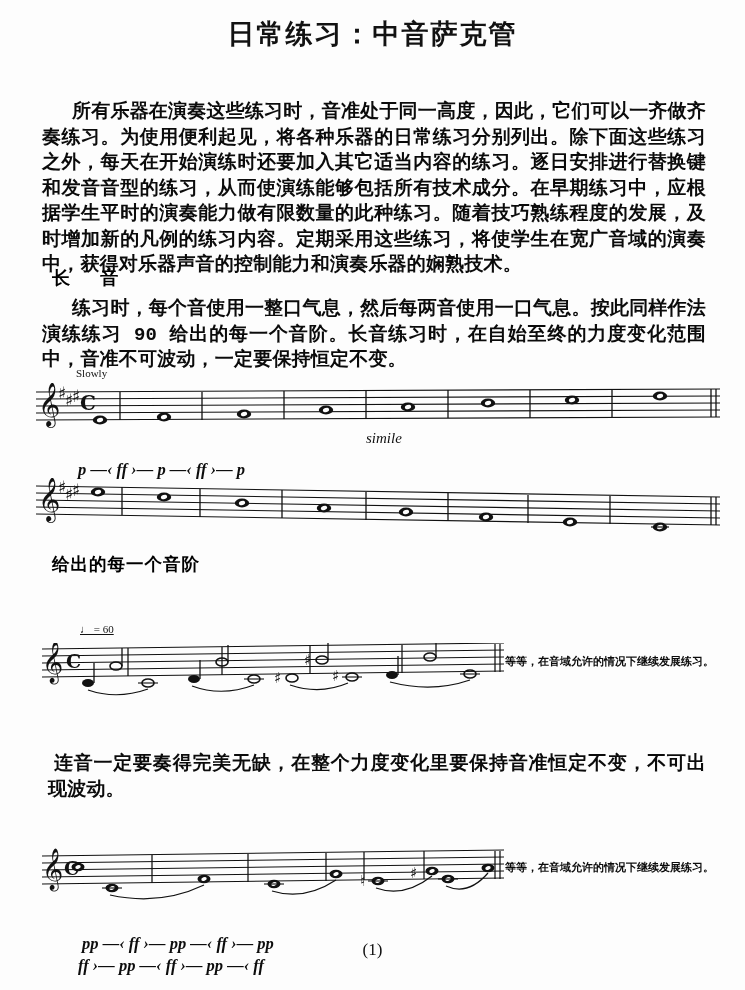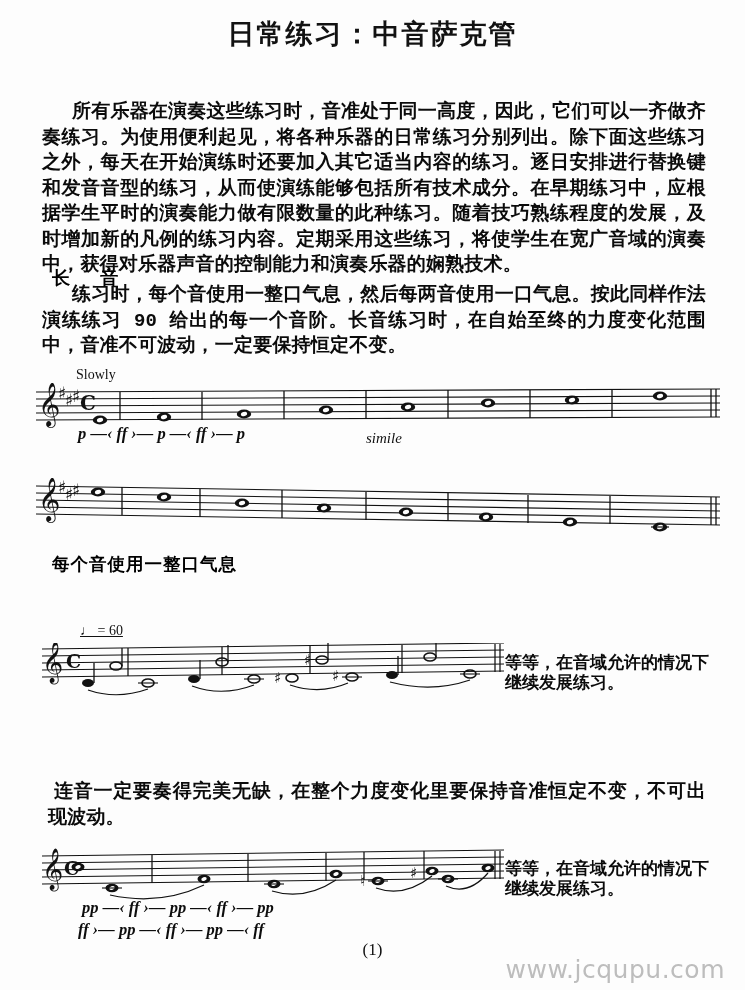--- a/index.html
+++ b/index.html
@@ -69,58 +69,59 @@
     left: 52px;
     font-size: 17.5px;
     letter-spacing: 1px;
   }
   .head-fifth {
     top: 757px;
     left: 52px;
     font-size: 17.5px;
     letter-spacing: 1px;
   }
-  .sub-changyin { top: 283px; text-indent: 30px; }
+  .sub-changyin { top: 297px; text-indent: 30px; }
   .sub-octave   { top: 582px; left: 52px; width: 650px; }
-  .sub-fifth    { top: 780px; left: 48px; width: 658px; text-indent: 6px;}
+  .sub-fifth    { top: 752px; left: 48px; width: 658px; text-indent: 6px;}
 
   
   .system {
     position: absolute;
   }
   .staff-svg { display: block; }
 
   .tempo-word {
     position: absolute;
     font-family: "Liberation Serif", serif;
-    font-size: 14px;
+    font-size: 11px;
     font-style: normal;
     color: #111;
   }
   .simile-word {
     position: absolute;
     font-family: "Liberation Serif", serif;
     font-style: italic;
     font-size: 15px;
     color: #111;
   }
   .dyn-line {
     position: absolute;
     font-family: "Liberation Serif", serif;
     font-style: italic;
     font-weight: 700;
     font-size: 16.5px;
     white-space: nowrap;
     color: #0d0d0d;
+    margin-top: 36px;
   }
   .side-note {
     position: absolute;
     font-family: "DejaVu Sans", "Liberation Sans", sans-serif;
     font-weight: 700;
-    font-size: 17px;
+    font-size: 11px;
     line-height: 20px;
     color: #0b0b0b;
     width: 212px;
   }
 
   
   .page-number {
     position: absolute;
     top: 940px;
     left: 0;
@@ -251,21 +252,21 @@
           <ellipse cx="450" cy="39" rx="3.2" ry="2.1" fill="#fdfdfd" transform="rotate(-20 450 39)"></ellipse>
         <ellipse cx="534" cy="44" rx="7.2" ry="4.4"></ellipse>
           <ellipse cx="534" cy="44" rx="3.2" ry="2.1" fill="#fdfdfd" transform="rotate(-20 534 44)"></ellipse>
         <ellipse cx="624" cy="49" rx="7.2" ry="4.4"></ellipse>
           <ellipse cx="624" cy="49" rx="3.2" ry="2.1" fill="#fdfdfd" transform="rotate(-20 624 49)"></ellipse>
         <line x1="615" y1="49" x2="633" y2="49" stroke="#111" stroke-width="1.2"></line>
       </g>
     </svg>
   </div>
 
-  <div class="section-head head-octave">每个音使用一整口气息</div>
+  <div class="section-head head-octave">给出的每一个音阶</div>
 
   <div class="tempo-word" style="top:623px;left:80px;text-decoration:underline;">♩ = 60</div>
 
   <div class="system" style="top:643px;left:42px;">
     <svg class="staff-svg" width="462" height="66" viewBox="0 0 462 66" xmlns="http://www.w3.org/2000/svg">
       <g stroke="#111" stroke-width="1.1">
         <line x1="0" y1="6" x2="462" y2="0"></line>
         <line x1="0" y1="13" x2="462" y2="7"></line>
         <line x1="0" y1="20" x2="462" y2="14"></line>
         <line x1="0" y1="27" x2="462" y2="21"></line>
@@ -376,15 +377,14 @@
       </g>
     </svg>
   </div>
 
   <div class="side-note" style="top:858px;left:505px;">等等，在音域允许的情况下继续发展练习。</div>
 
   <div class="dyn-line" style="top:920px;left:78px;">ff ›— pp —‹ ff ›— pp —‹ ff</div>
   <div class="dyn-line" style="top:898px;left:82px;">pp —‹ ff ›— pp —‹ ff ›— pp</div>
 
   <div class="page-number">(1)</div>
-  <div class="watermark">www.jcqupu.com</div>
 
 </div>
 
 </body></html>

